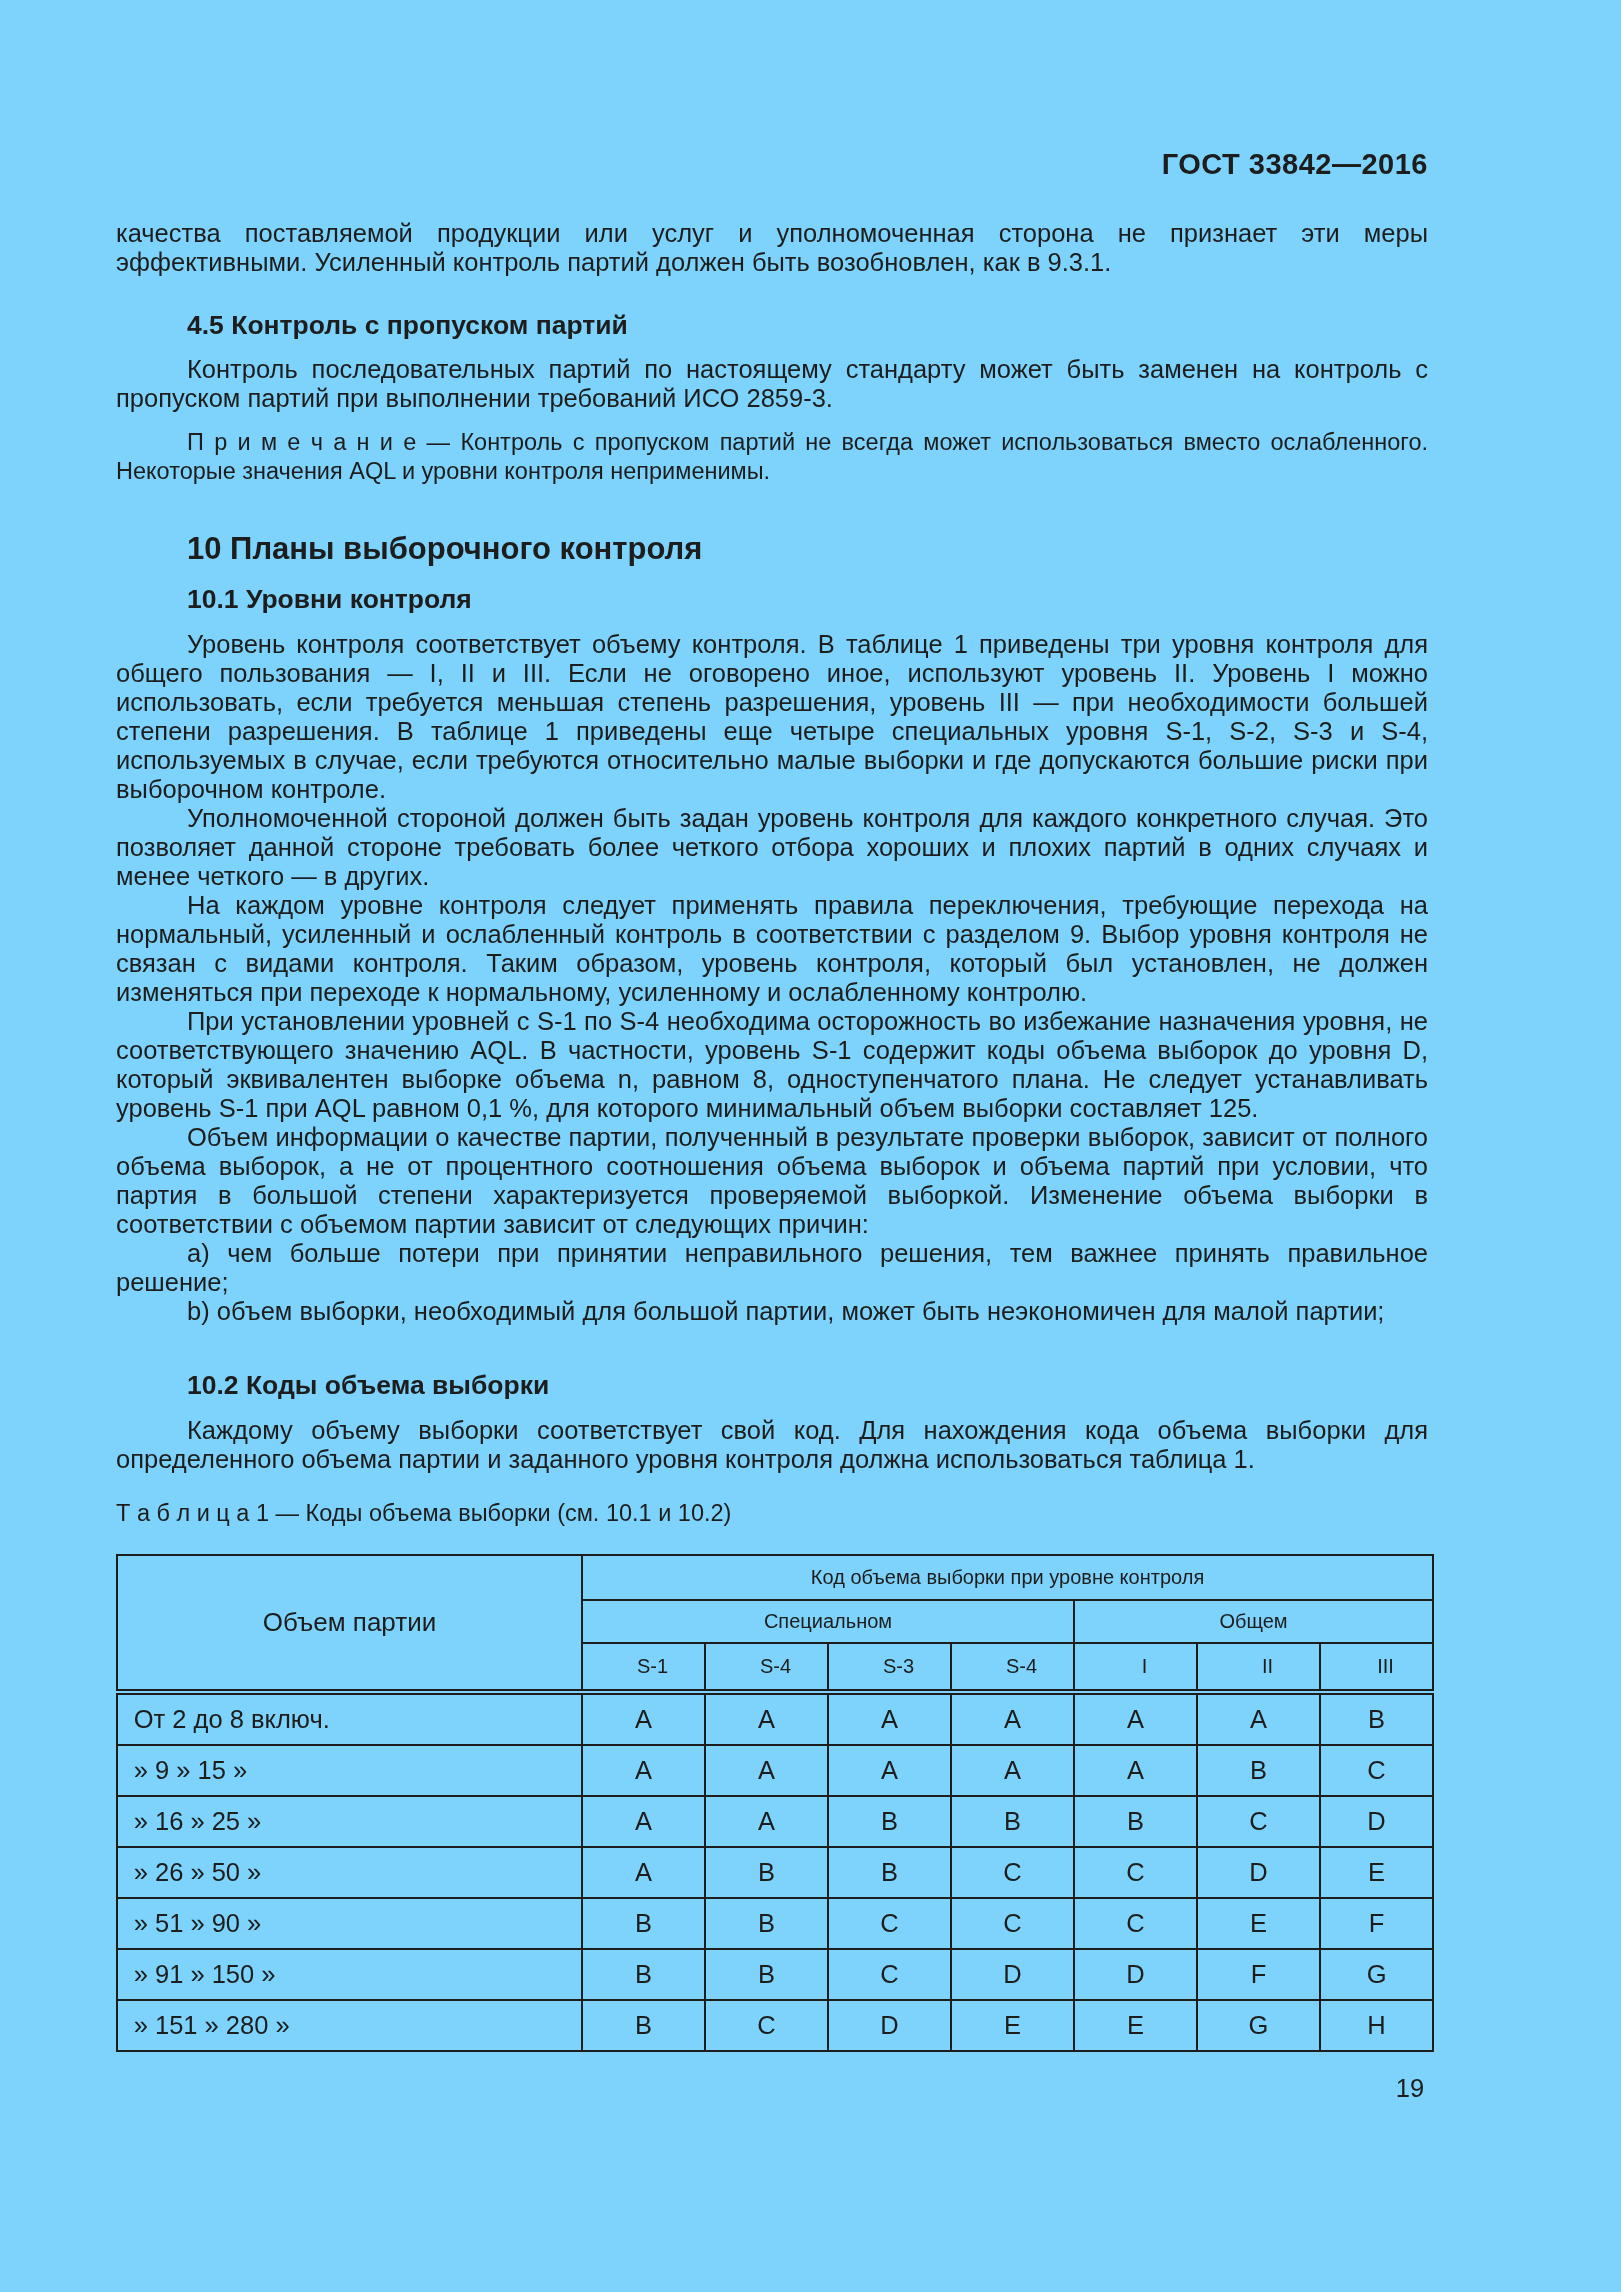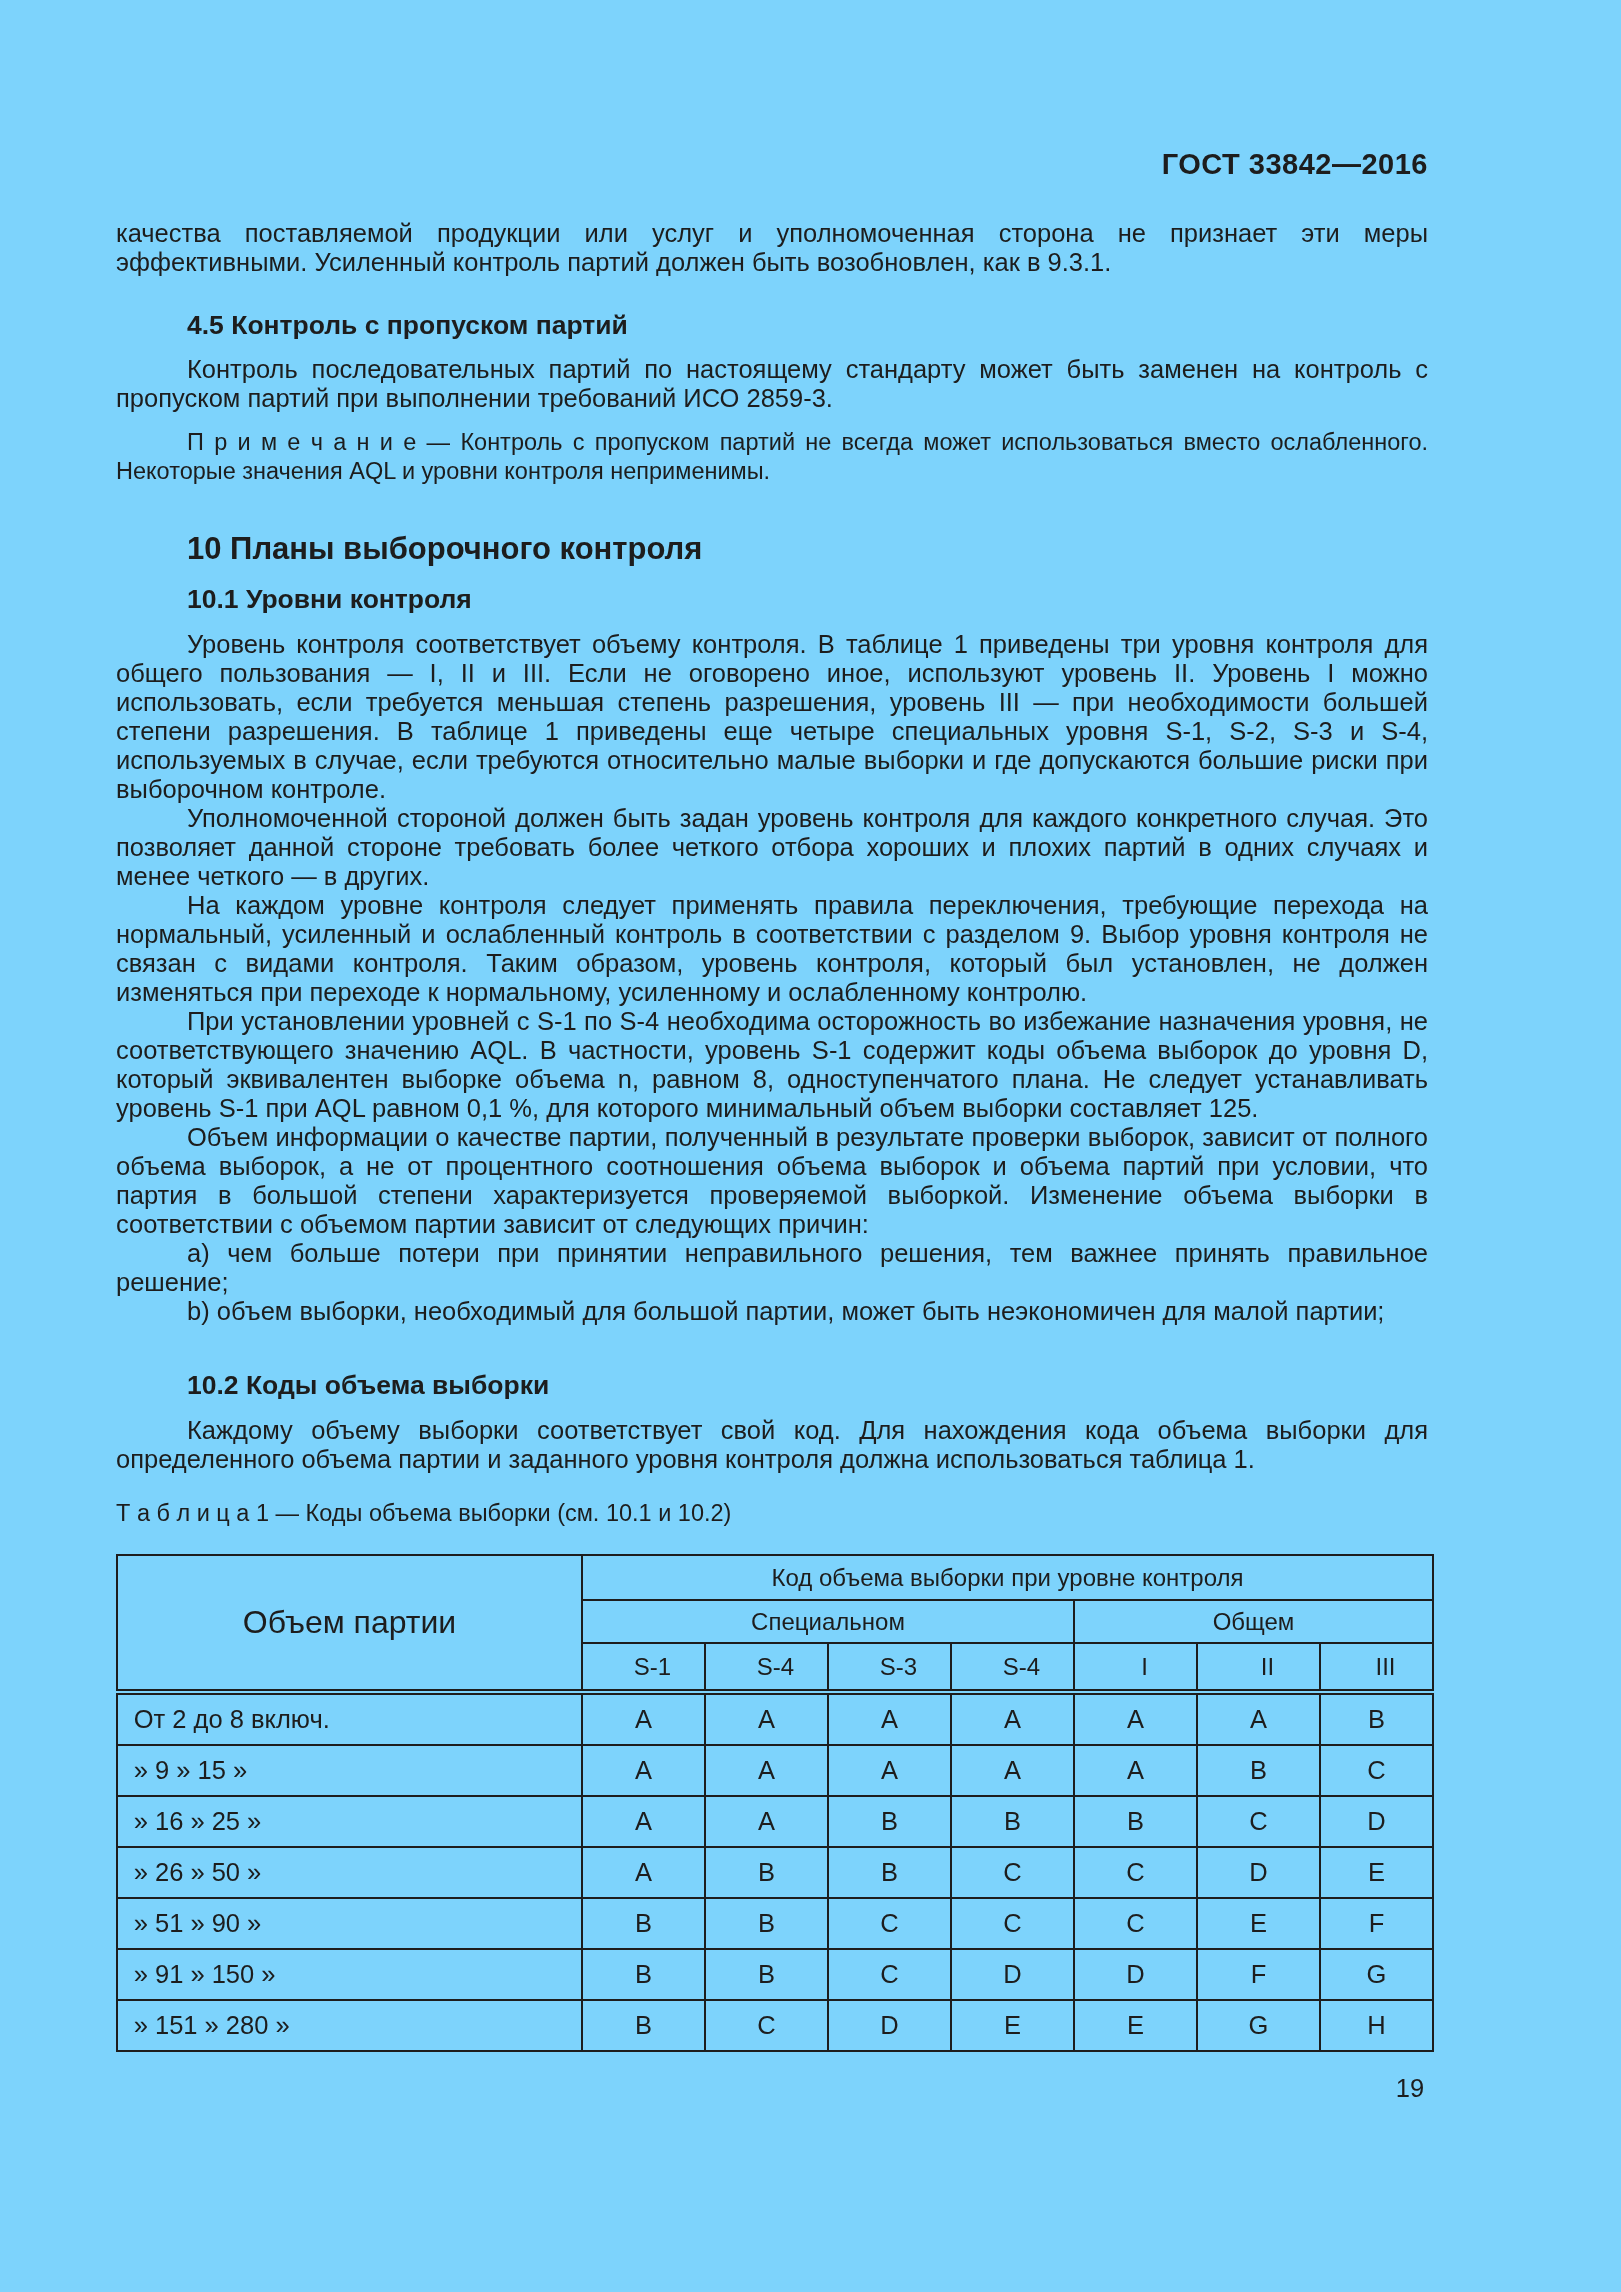--- a/index.html
+++ b/index.html
@@ -24,25 +24,25 @@
   .note { font-size:23.5px; line-height:29px; text-align:justify; text-indent:71px; margin-top:15.7px; }
   .h-main {
     font-size:31px; font-weight:bold; line-height:39px; padding-left:71px; margin:43px 0 15.7px 0;
   }
   .caption { font-size:23.5px; line-height:29px; margin-top:24.5px; }
   table.t1 {
     border-collapse:collapse; width:100%; table-layout:fixed;
     margin-top:26.5px; border:2.9px solid #1d1d1d;
   }
   .t1 th, .t1 td { border:2px solid #1d1d1d; font-weight:normal; padding:0; text-align:center; vertical-align:middle; }
-  .t1 thead th { font-size:24px; }
+  .t1 thead th { font-size:20px; }
   .t1 thead tr.r1 th { height:43px; }
   .t1 thead tr.r2 th { height:41px; }
   .t1 thead tr.r3 th { height:45px; border-top:2.9px solid #1d1d1d;padding-left:18px; }
-  .t1 th.lot-h { font-size:32px; }
+  .t1 th.lot-h { font-size:26px; }
   .t1 tbody td { border-top-width:2.9px; border-bottom-width:2.9px; font-size:25.5px; height:49px; }
   .t1 tbody tr:first-child td { border-top:6.9px double #1d1d1d; }
   .t1 td.lot { text-align:left; padding-left:15.7px; }
   .pageno { text-align:right; font-size:25.5px; line-height:29px; margin-top:21.6px; padding-right:3.9px; }
 </style>
 </head>
 <body>
 
 <div class="page">
   <div class="content">

